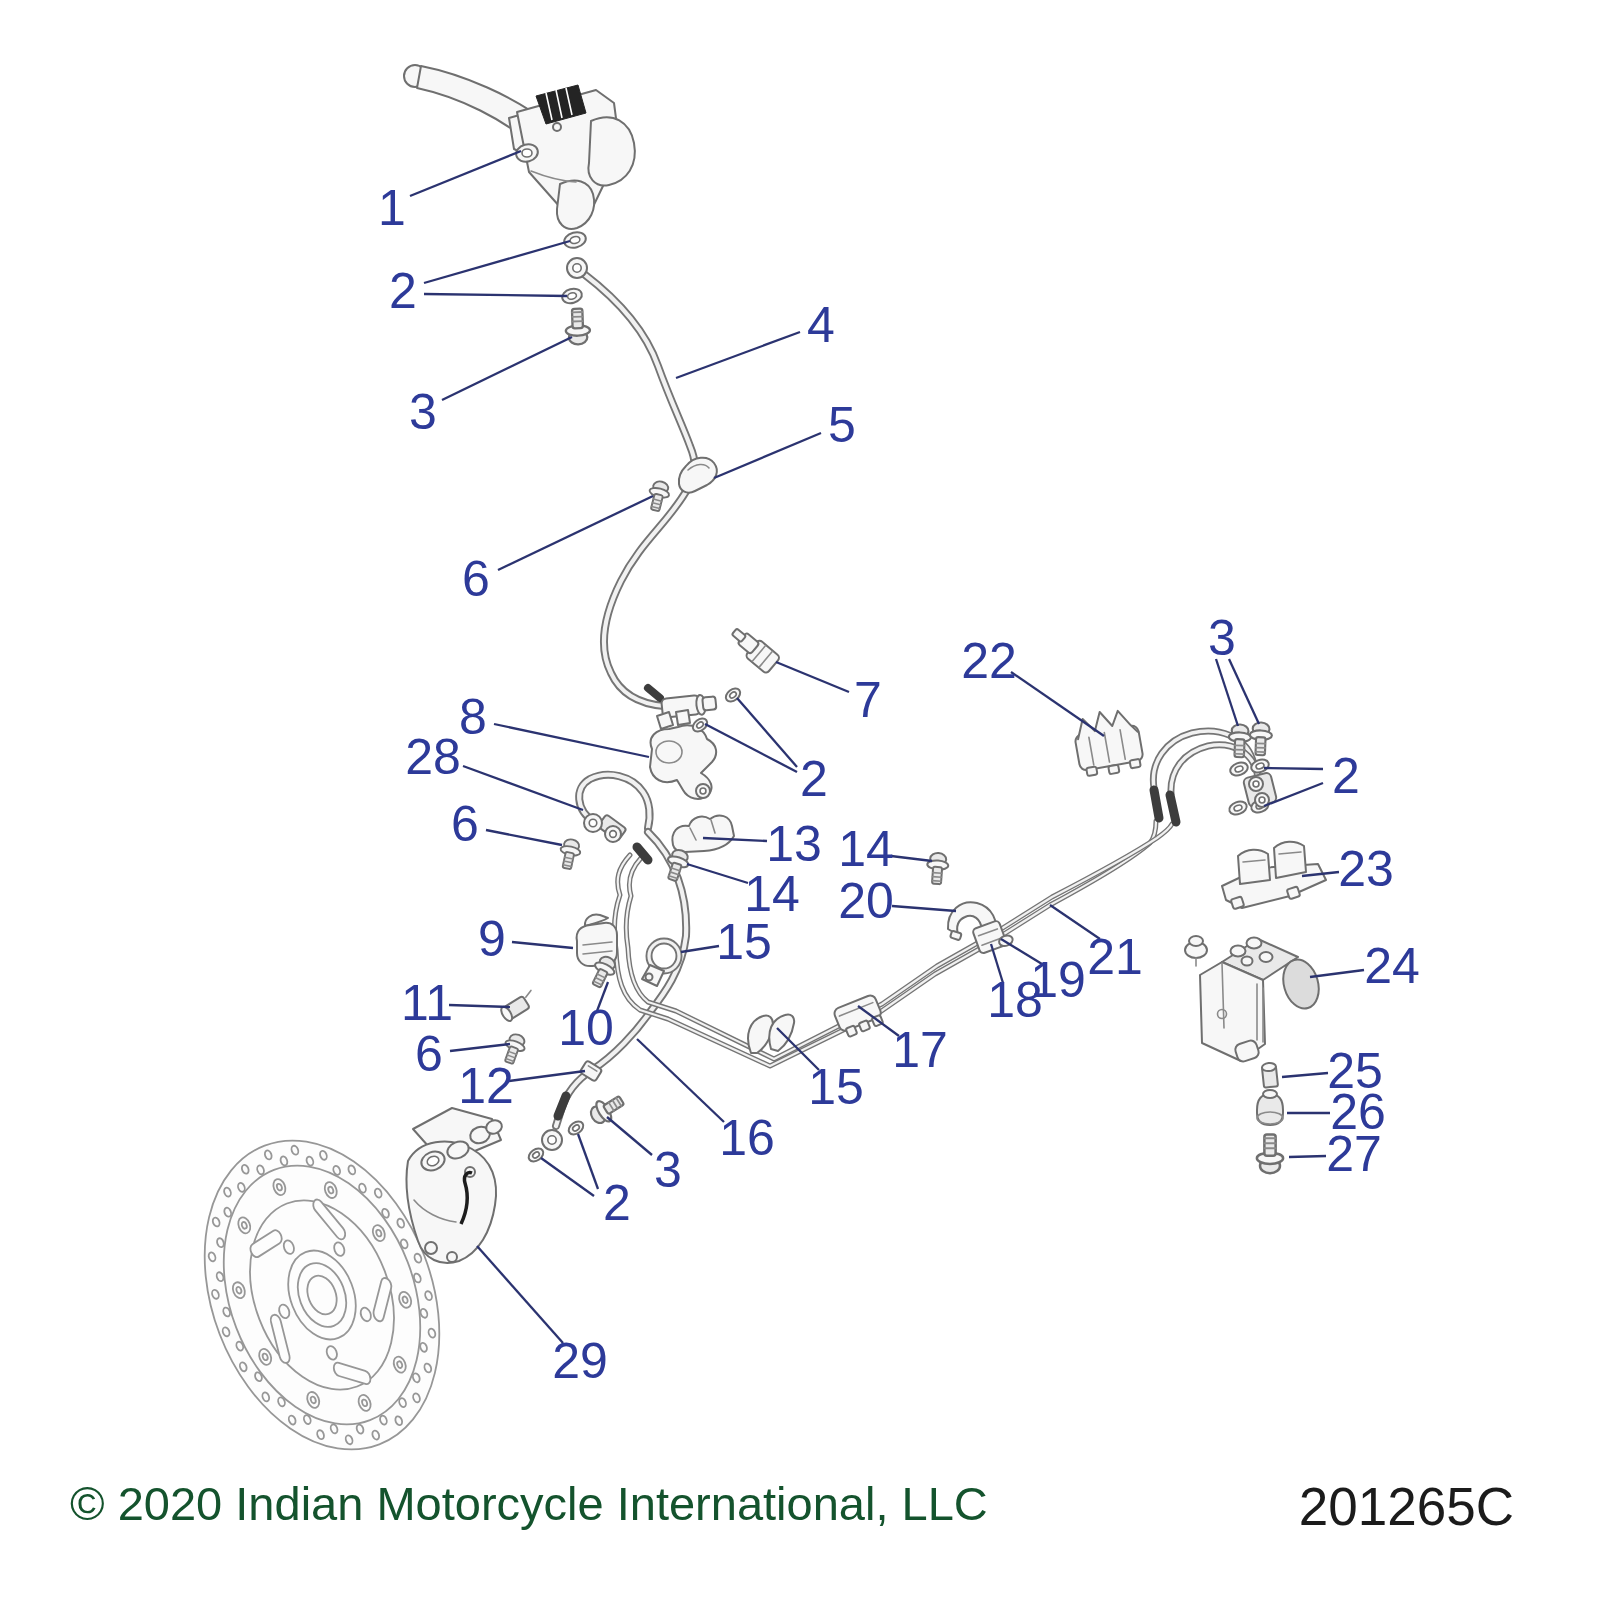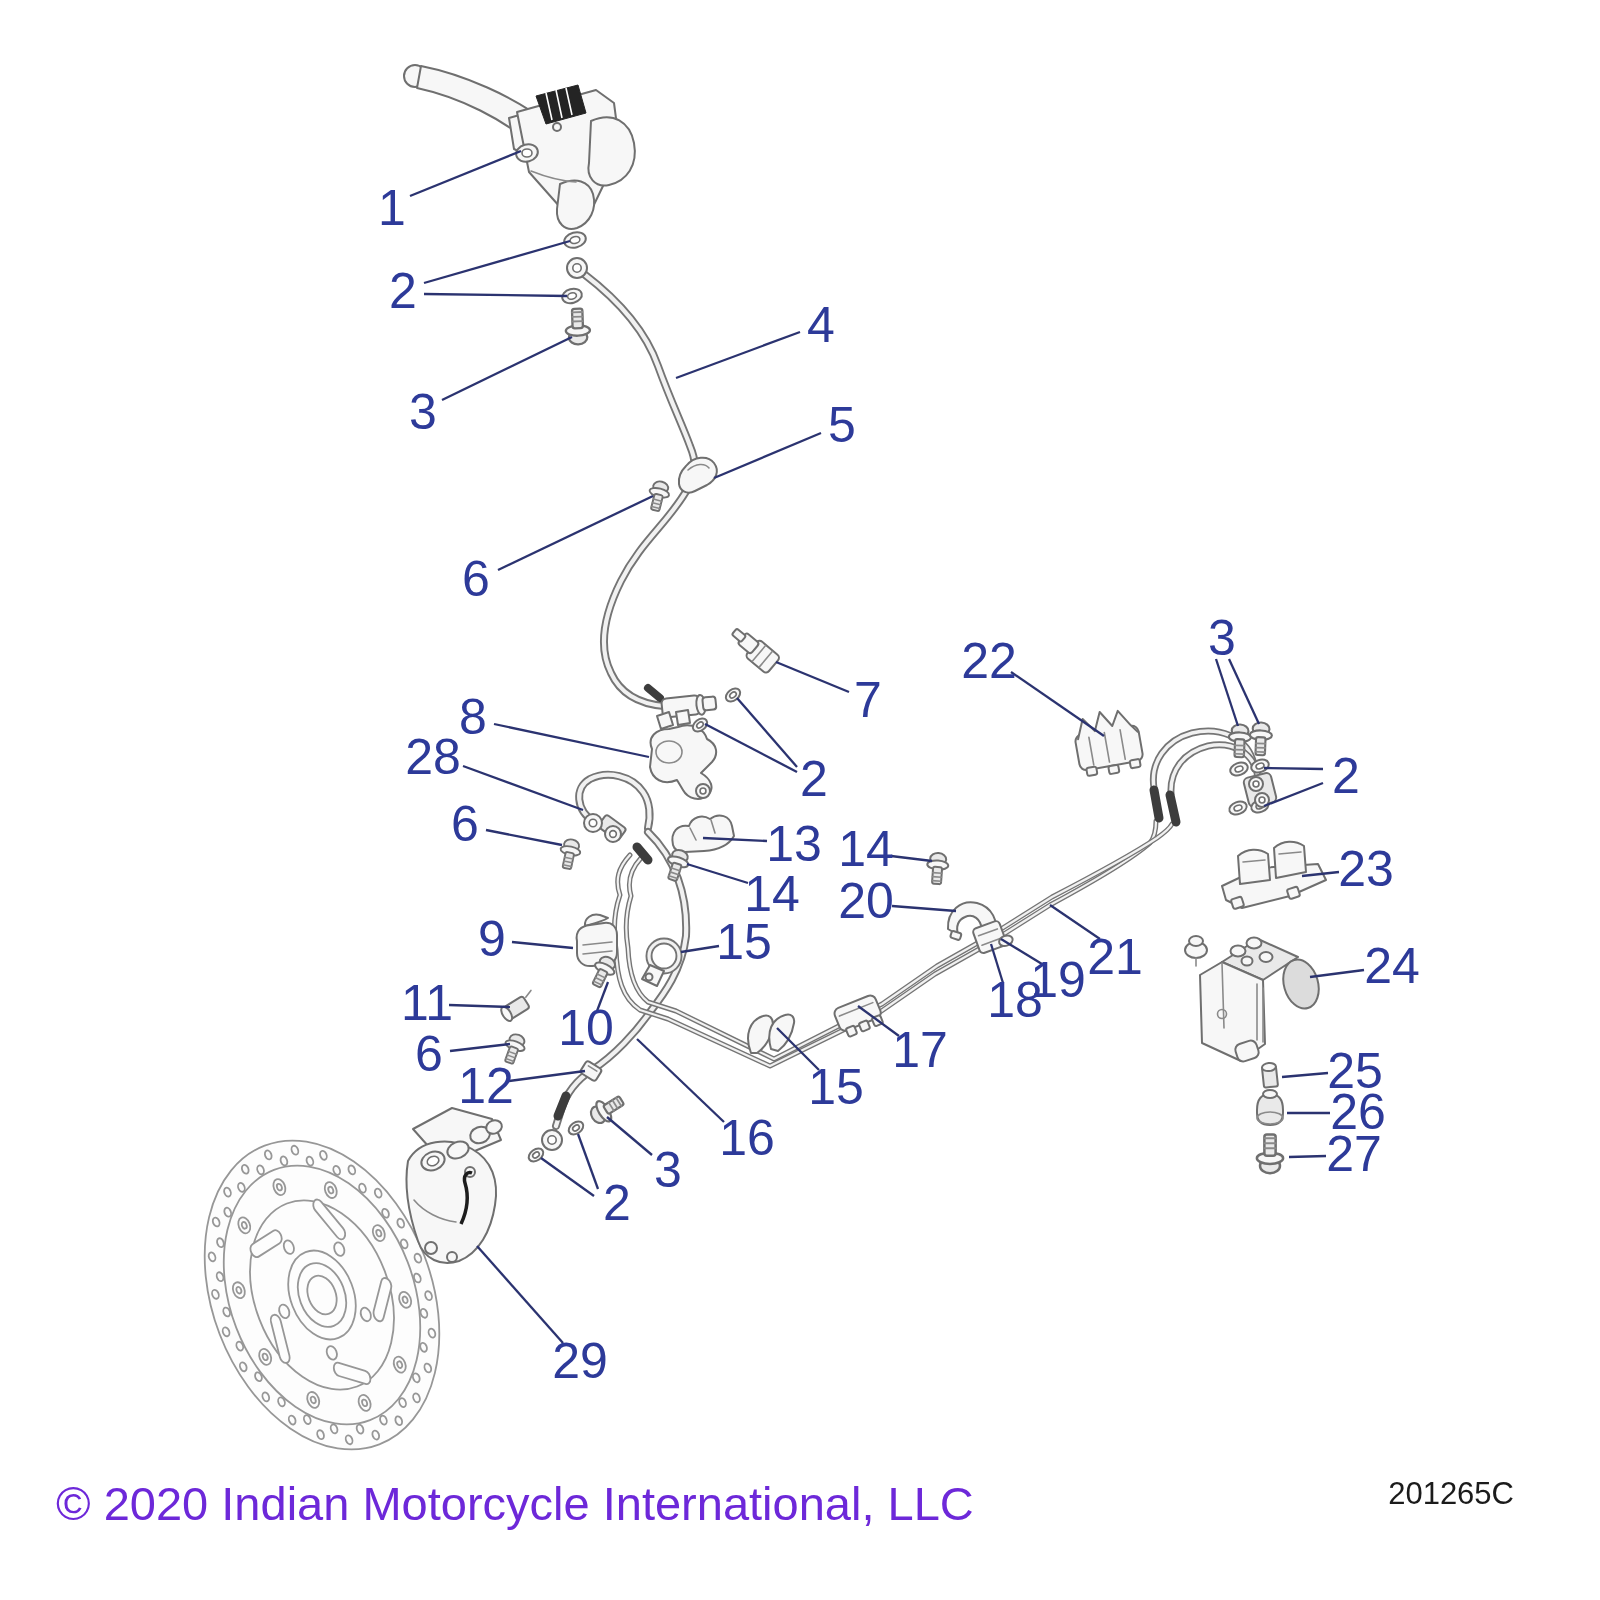--- a/index.html
+++ b/index.html
@@ -13,23 +13,23 @@
   .fillD{fill:#dcdcdc;}
   .dark{fill:#242424;stroke:#242424;}
   .hatch{stroke:#ffffff;stroke-width:1.6;fill:none;}
   .thin{fill:none;stroke:#8a8a8a;stroke-width:1.6;stroke-linecap:round;}
   .tube-o{fill:none;stroke:#757575;stroke-linecap:round;stroke-linejoin:round;}
   .tube-i{fill:none;stroke:#f1f1f1;stroke-linecap:round;stroke-linejoin:round;}
   .sleeve{fill:none;stroke:#3d3d3d;stroke-linecap:round;}
   .rpart{fill:#fdfdfd;stroke:#979797;stroke-width:1.8;}
   .leader{stroke:#2b3370;stroke-width:2.3;}
   text.callout{font-family:"Liberation Sans",sans-serif;}
-  .footer-copyright{position:absolute;left:56px;top:1476px;font-size:47px;color:#6d28d9;
+  .footer-copyright{position:absolute;left:70px;top:1476px;font-size:47px;color:#14532d;
                     letter-spacing:0px;}
-  .footer-code{position:absolute;right:86px;top:1476px;font-size:31px;color:#1b1b1b;}
+  .footer-code{position:absolute;right:86px;top:1476px;font-size:53px;color:#1b1b1b;}
 </style>
 </head>
 <body>
 
 <div class="stage">
 
 <svg id="svg" width="1600" height="1600" viewBox="0 0 1600 1600">
 
   <rect x="0" y="0" width="1600" height="1600" fill="#ffffff"></rect>
 

